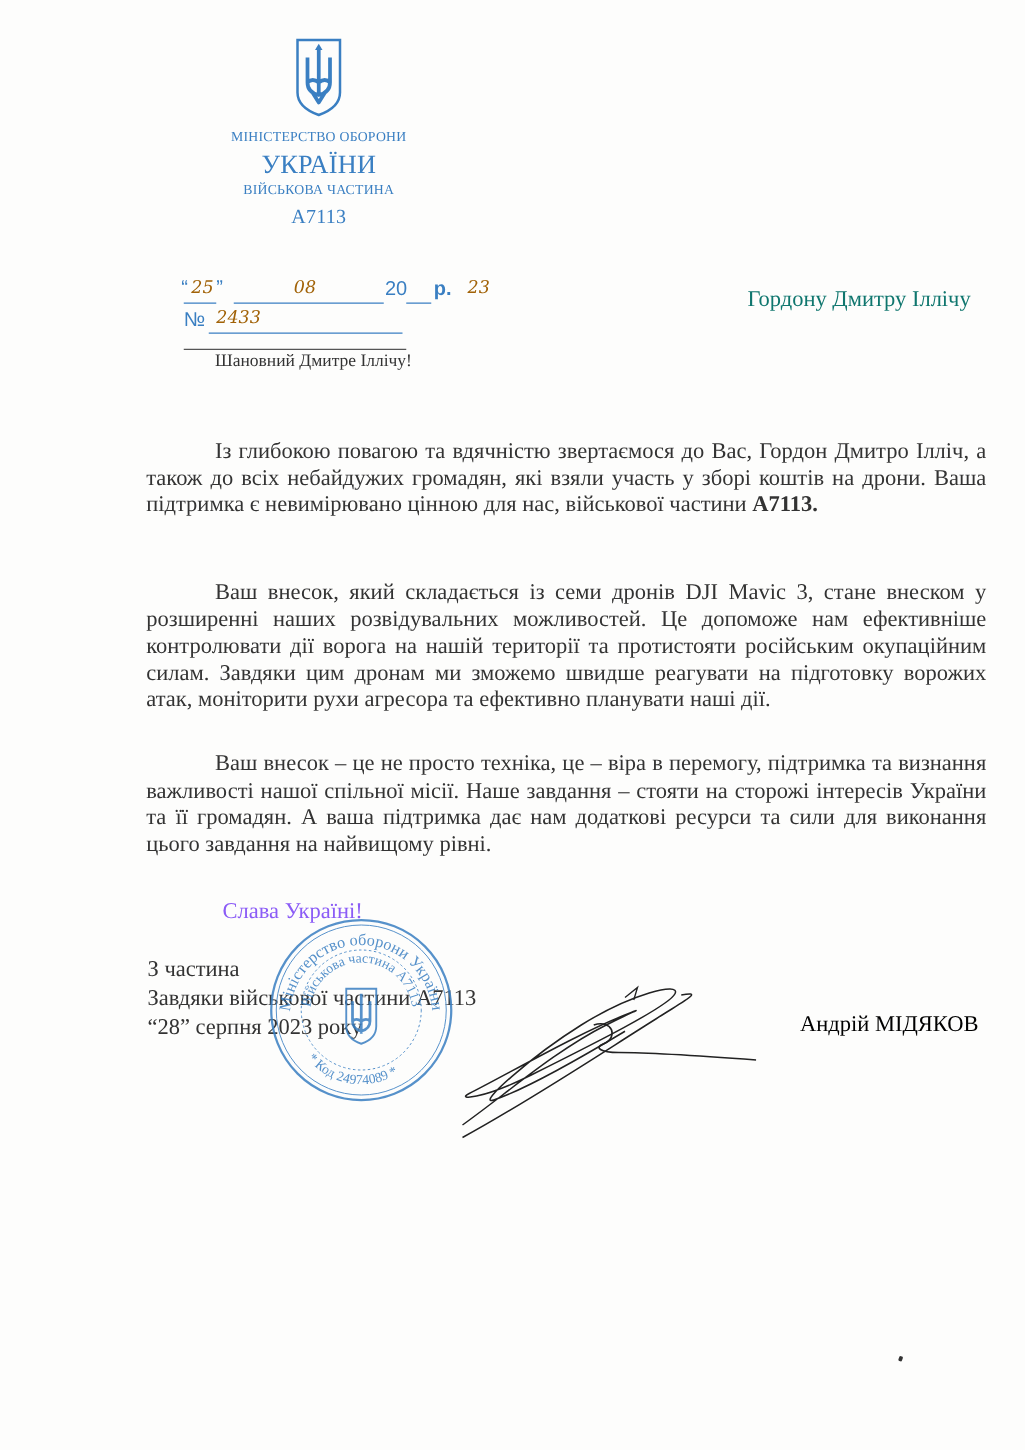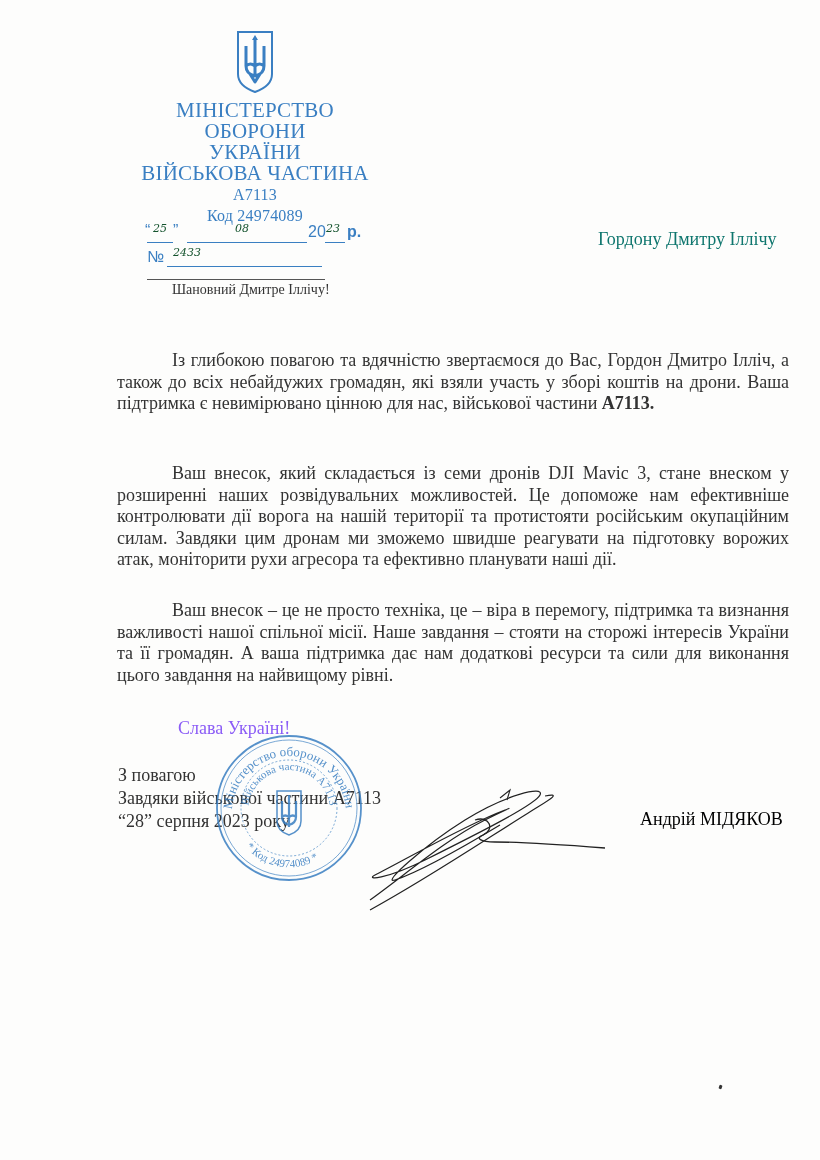--- a/index.html
+++ b/index.html
@@ -3,27 +3,27 @@
 <meta charset="utf-8">
 <style>
   html, body { margin: 0; padding: 0; background: #ffffff; }
   body { width: 820px; height: 1160px; position: relative; overflow: hidden; font-family: "Liberation Serif", "DejaVu Serif", serif; color: #2a2a2a; }
   .page { position: absolute; left: 0; top: 0; width: 820px; height: 1160px; background: #fdfdfc; }
 
   
   .letterhead { position: absolute; left: 130px; top: 30px; width: 250px; text-align: center; color: #3a7fc2; font-family: "Liberation Serif", serif; }
   .letterhead .emblem { display: block; margin: 0 auto 6px auto; width: 40px; height: 64px; }
   .letterhead .lh-line { font-size: 21px; line-height: 21px; letter-spacing: 0.2px; }
-  .letterhead .lh-line.upper { font-size: 21px; }
+  .letterhead .lh-line.upper { font-size: 11px; }
   .letterhead .lh-line.unit { font-size: 16px; }
 
   
   .reg { position: absolute; left: 145px; top: 222px; color: #3a7fc2; font-family: "Liberation Sans", sans-serif; font-size: 16px; }
   .reg .row { position: relative; height: 26px; }
-  .reg .hand { font-family: "DejaVu Serif", serif; font-style: italic; font-size: 11px; color: #14532d; }
+  .reg .hand { font-family: "DejaVu Serif", serif; font-style: italic; font-size: 14px; color: #a16207; }
   .reg .ul { position: absolute; border-bottom: 1.5px solid #3a7fc2; }
   .reg .bold { font-weight: bold; }
 
   
   .addressee { position: absolute; left: 598px; top: 229px; font-size: 18px; color: #0f766e; }
 
   .greeting { position: absolute; left: 172px; top: 282px; font-size: 14px; color: #333; }
   .greeting-line { position: absolute; left: 147px; top: 279px; width: 178px; border-top: 1.2px solid #555; }
 
   
@@ -55,33 +55,32 @@
   <div class="letterhead">
     <svg class="emblem" viewBox="0 0 40 64">
       <path d="M3 2 H37 V44 Q37 56 20 62 Q3 56 3 44 Z" fill="none" stroke="#3a7fc2" stroke-width="2"></path>
       <path d="M20 8 L20 46 M11 16 L11 36 Q11 44 20 46 Q29 44 29 36 L29 16 M11 36 Q15 32 20 36 Q25 32 29 36 M15 44 L20 52 L25 44" fill="none" stroke="#3a7fc2" stroke-width="3" stroke-linejoin="round"></path>
       <path d="M17 10 L20 5 L23 10" fill="#3a7fc2"></path>
     </svg>
     <div class="lh-line upper">МІНІСТЕРСТВО ОБОРОНИ</div>
     <div class="lh-line">УКРАЇНИ</div>
     <div class="lh-line upper">ВІЙСЬКОВА ЧАСТИНА</div>
     <div class="lh-line unit">А7113</div>
-    <div class="lh-line unit">Код 24974089</div>
   </div>
 
   <div class="reg">
     <div class="row">
       <span style="position:absolute;left:0;top:0;">“</span>
       <span class="hand" style="position:absolute;left:8px;top:0;">25</span>
       <span style="position:absolute;left:28px;top:0;">”</span>
       <span class="ul" style="left:2px;top:20px;width:26px;"></span>
       <span class="hand" style="position:absolute;left:90px;top:0;">08</span>
       <span class="ul" style="left:42px;top:20px;width:120px;"></span>
       <span style="position:absolute;left:163px;top:1px;">20</span>
-      <span class="hand" style="position:absolute;left:181px;top:0;">23</span>
+      <span class="hand" style="position:absolute;left:181px;top:0;padding-left:48px;">23</span>
       <span class="ul" style="left:180px;top:20px;width:20px;"></span>
       <span class="bold" style="position:absolute;left:202px;top:1px;">р.</span>
     </div>
     <div class="row">
       <span style="position:absolute;left:2px;top:0;">№</span>
       <span class="hand" style="position:absolute;left:28px;top:-2px;">2433</span>
       <span class="ul" style="left:22px;top:18px;width:155px;"></span>
     </div>
   </div>
 
@@ -96,21 +95,21 @@
   <div class="body-text p2">
     <p>Ваш внесок, який складається із семи дронів DJI Mavic 3, стане внеском у розширенні наших розвідувальних можливостей. Це допоможе нам ефективніше контролювати дії ворога на нашій території та протистояти російським окупаційним силам. Завдяки цим дронам ми зможемо швидше реагувати на підготовку ворожих атак, моніторити рухи агресора та ефективно планувати наші дії.</p>
   </div>
   <div class="body-text p3">
     <p>Ваш внесок – це не просто техніка, це – віра в перемогу, підтримка та визнання важливості нашої спільної місії. Наше завдання – стояти на сторожі інтересів України та її громадян. А ваша підтримка дає нам додаткові ресурси та сили для виконання цього завдання на найвищому рівні.</p>
   </div>
 
   <div class="slava">Слава Україні!</div>
 
   <div class="closing">
-    <div>З повагою</div>
+    <div>З частина</div>
     <div>Завдяки військової частини А7113</div>
     <div>“28” серпня 2023 року</div>
   </div>
 
   <svg class="seal" viewBox="0 0 150 150" style="opacity:0.85;">
     <defs>
       <path id="sealOuterArc" d="M 18 80 A 57 57 0 1 1 132 80"></path>
       <path id="sealInnerArc" d="M 34 78 A 41 41 0 1 1 116 78"></path>
       <path id="sealBottomArc" d="M 24 100 A 55 55 0 0 0 126 100"></path>
     </defs>

